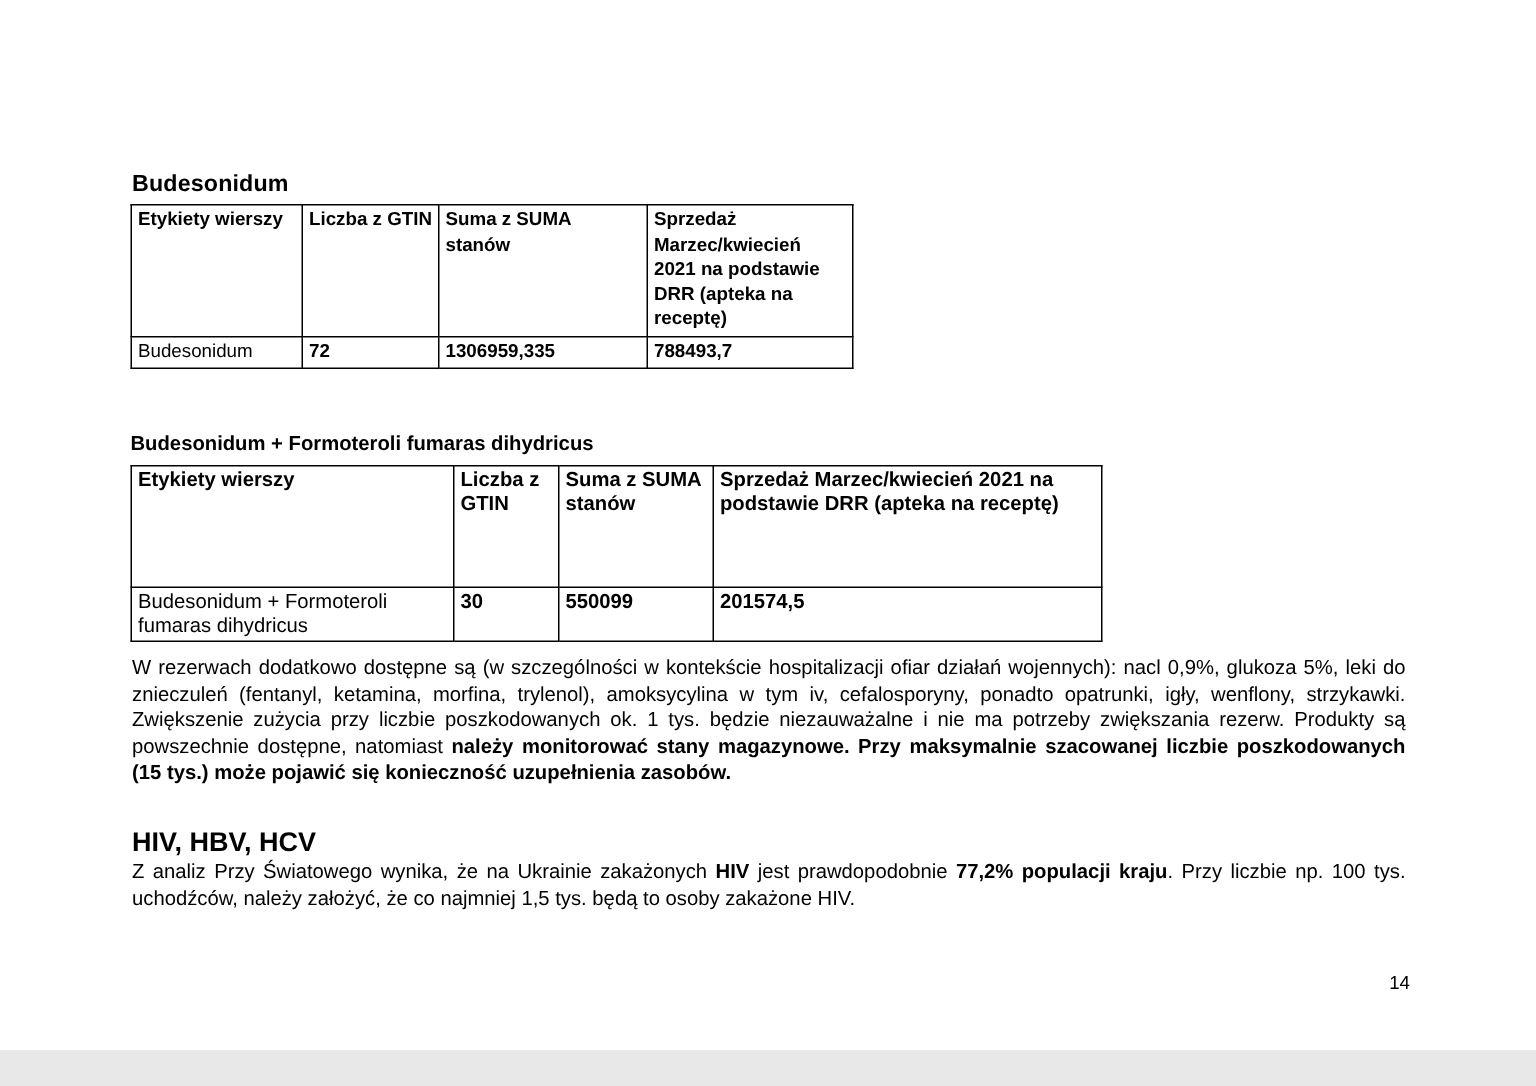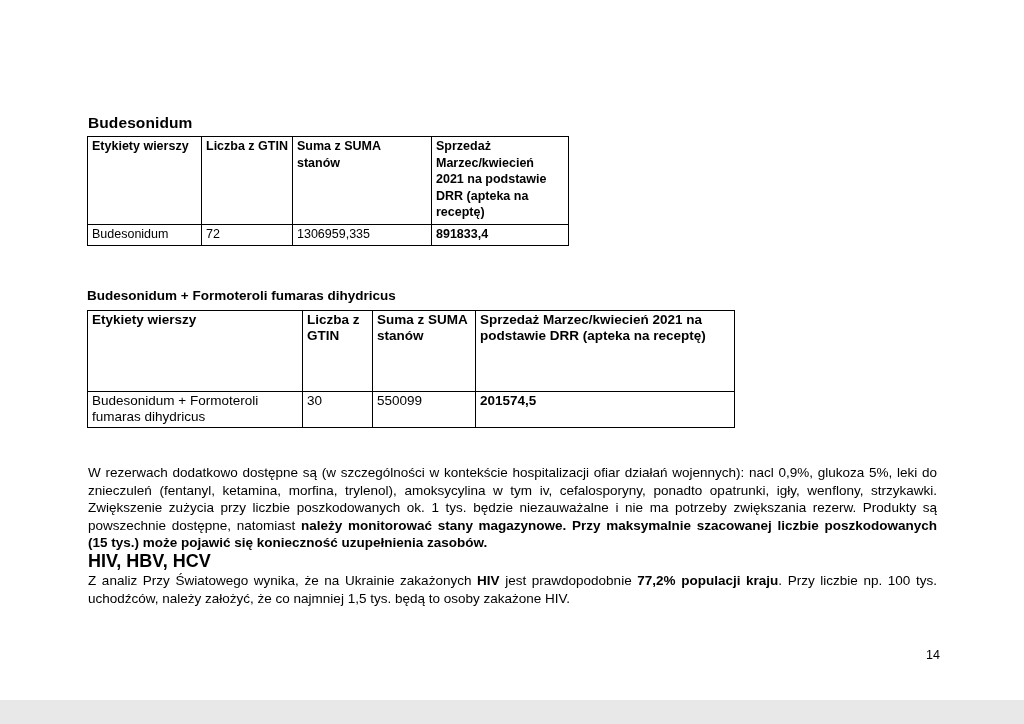--- a/index.html
+++ b/index.html
@@ -39,21 +39,21 @@
     border-radius: 27px;
   }
   table.pivot th, table.pivot td {
     border: 1.5px solid #000000;
     padding: 1px 4px 2px 4px;
     vertical-align: top;
     text-align: left;
     overflow: hidden;
   }
   table.pivot th { font-weight: bold; }
-  td.num { text-align: right; }
+  td.num { text-align: right; font-weight: bold; }
   td.num-bold { text-align: right; font-weight: bold; }
 
   #table1 {
     left: 87px;
     top: 136px;
     width: 481px;
     font-size: 12.5px;
     line-height: 16.5px;
   }
   #table1 th { height: 84px; }
@@ -72,21 +72,21 @@
   
   .body-para {
     position: absolute;
     left: 88px;
     width: 849px;
     font-size: 13.5px;
     line-height: 17.6px;
     text-align: justify;
     margin: 0;
   }
-  #reserves-para { top: 464px; }
+  #reserves-para { top: 436px; }
   #hiv-heading {
     position: absolute;
     left: 88px;
     top: 551px;
     font-size: 18px;
     font-weight: bold;
     margin: 0;
   }
   #hiv-para { top: 572px; }
 
@@ -119,21 +119,21 @@
         <th>Liczba z GTIN</th>
         <th>Suma z SUMA stanów</th>
         <th>Sprzedaż Marzec/kwiecień 2021 na podstawie DRR (apteka na receptę)</th>
       </tr>
     </thead>
     <tbody>
       <tr>
         <td>Budesonidum</td>
         <td class="num">72</td>
         <td class="num">1306959,335</td>
-        <td class="num-bold">891833,4</td>
+        <td class="num-bold">788493,7</td>
       </tr>
     </tbody>
   </table>
 
   <h2 class="title-arial">Budesonidum + Formoteroli fumaras dihydricus</h2>
 
   <table class="pivot" id="table2">
     <colgroup>
       <col style="width:215px">
         <col style="width:70px">

